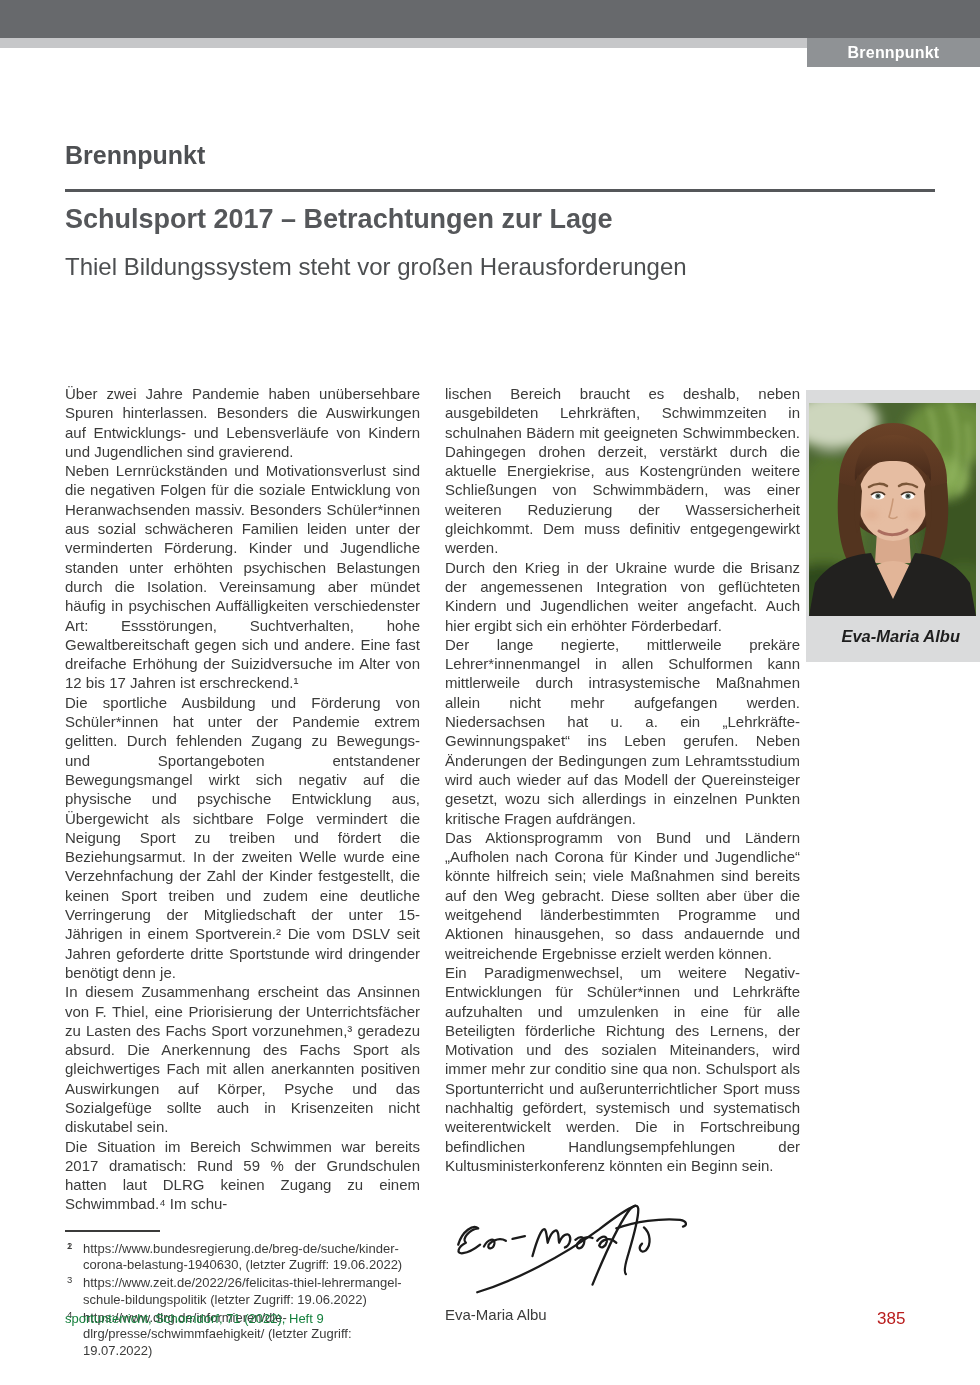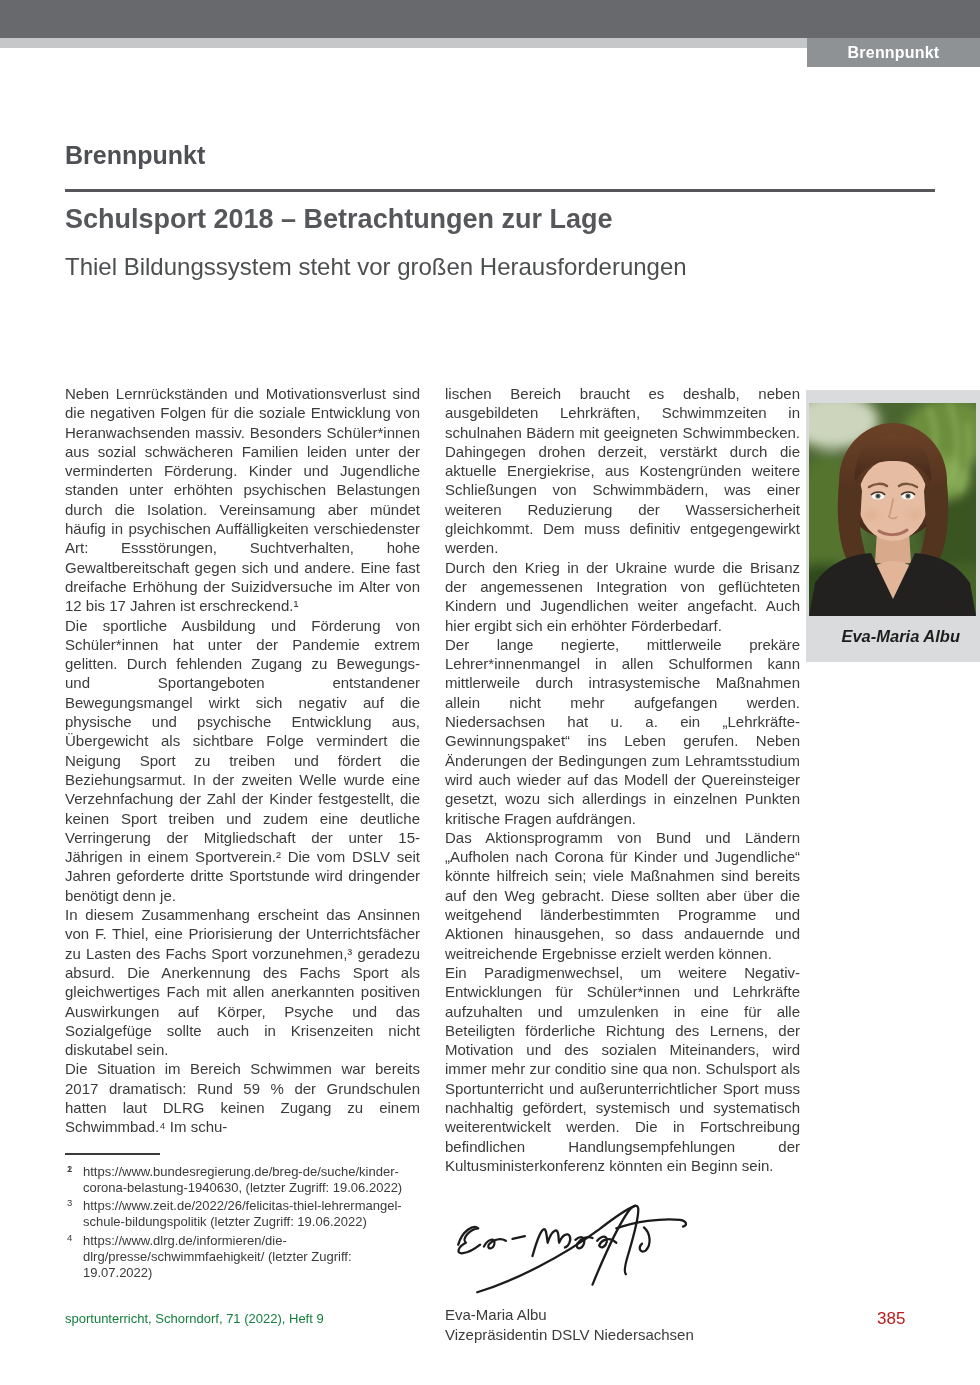--- a/index.html
+++ b/index.html
@@ -63,26 +63,27 @@
 <div class="page">
 
   <div class="topbar"></div>
   <div class="topstrip"></div>
   <div class="toptab">
     <span>Brennpunkt</span>
   </div>
 
   <div class="kicker">Brennpunkt</div>
   <div class="headrule"></div>
-  <div class="title">Schulsport 2018 – Betrachtungen zur Lage</div>
+  <div class="title">Schulsport 2017 – Betrachtungen zur Lage</div>
   <div class="subtitle">Thiel Bildungssystem steht vor großen Herausforderungen</div>
 
   <div class="columns">
 
     <div class="col">
+      <p>Über zwei Jahre Pandemie haben unübersehbare Spuren hinterlassen. Besonders die Auswirkungen auf Entwicklungs- und Lebensverläufe von Kindern und Jugendlichen sind gravierend.</p>
       <p>Neben Lernrückständen und Motivationsverlust sind die negativen Folgen für die soziale Entwicklung von Heranwachsenden massiv. Besonders Schüler*innen aus sozial schwächeren Familien leiden unter der verminderten Förderung. Kinder und Jugendliche standen unter erhöhten psychischen Belastungen durch die Isolation. Vereinsamung aber mündet häufig in psychischen Auffälligkeiten verschiedenster Art: Essstörungen, Suchtverhalten, hohe Gewaltbereitschaft gegen sich und andere. Eine fast dreifache Erhöhung der Suizidversuche im Alter von 12 bis 17 Jahren ist erschreckend.¹</p>
       <p>Die sportliche Ausbildung und Förderung von Schüler*innen hat unter der Pandemie extrem gelitten. Durch fehlenden Zugang zu Bewegungs- und Sportangeboten entstandener Bewegungsmangel wirkt sich negativ auf die physische und psychische Entwicklung aus, Übergewicht als sichtbare Folge vermindert die Neigung Sport zu treiben und fördert die Beziehungsarmut. In der zweiten Welle wurde eine Verzehnfachung der Zahl der Kinder festgestellt, die keinen Sport treiben und zudem eine deutliche Verringerung der Mitgliedschaft der unter 15-Jährigen in einem Sportverein.² Die vom DSLV seit Jahren geforderte dritte Sportstunde wird dringender benötigt denn je.</p>
       <p>In diesem Zusammenhang erscheint das Ansinnen von F. Thiel, eine Priorisierung der Unterrichtsfächer zu Lasten des Fachs Sport vorzunehmen,³ geradezu absurd. Die Anerkennung des Fachs Sport als gleichwertiges Fach mit allen anerkannten positiven Auswirkungen auf Körper, Psyche und das Sozialgefüge sollte auch in Krisenzeiten nicht diskutabel sein.</p>
       <p>Die Situation im Bereich Schwimmen war bereits 2017 dramatisch: Rund 59 % der Grundschulen hatten laut DLRG keinen Zugang zu einem Schwimmbad.⁴ Im schu-</p>
 
       <div class="footnotes">
         <div class="fn-rule"></div>
         <div class="fn">
           <sup>1</sup>
         </div>
@@ -118,21 +119,20 @@
             <path d="M88,62 C93,44 98,32 101,34 C103,36 103,44 104,48 C107,38 112,33 114,36 C116,39 115,45 116,48 C119,40 125,37 127,41 C129,45 126,52 122,53"></path>
             <path d="M133,45 C139,40 144,42 142,49 C140,55 133,56 135,49 C139,43 146,41 151,43"></path>
             <path d="M156,46 C161,40 167,40 166,47 C165,52 160,55 158,51 C160,45 167,43 172,45 L176,48"></path>
             <path d="M151,92 C160,70 175,35 188,16 C193,9 198,7 199,12 C200,22 193,45 188,62 C185,72 184,79 186,81"></path>
             <path d="M176,33 C196,26 222,22 243,24 C250,25 251,30 246,31"></path>
             <path d="M205,32 C212,38 213,50 207,56 C202,60 198,54 203,49"></path>
           </g>
         </svg>
       </div>
       <div class="author-name">Eva-Maria Albu</div>
-      <div class="author-role">Vizepräsidentin DSLV Niedersachsen</div>
     </div>
   </div>
 
   <div class="photo-box">
     <svg class="photo" viewBox="0 0 167 213" xmlns="http://www.w3.org/2000/svg">
       <defs>
         <filter id="blur6" x="-50%" y="-50%" width="200%" height="200%">
             <feGaussianBlur stdDeviation="6"></feGaussianBlur>
           </filter>
         <filter id="blur3" x="-50%" y="-50%" width="200%" height="200%">

